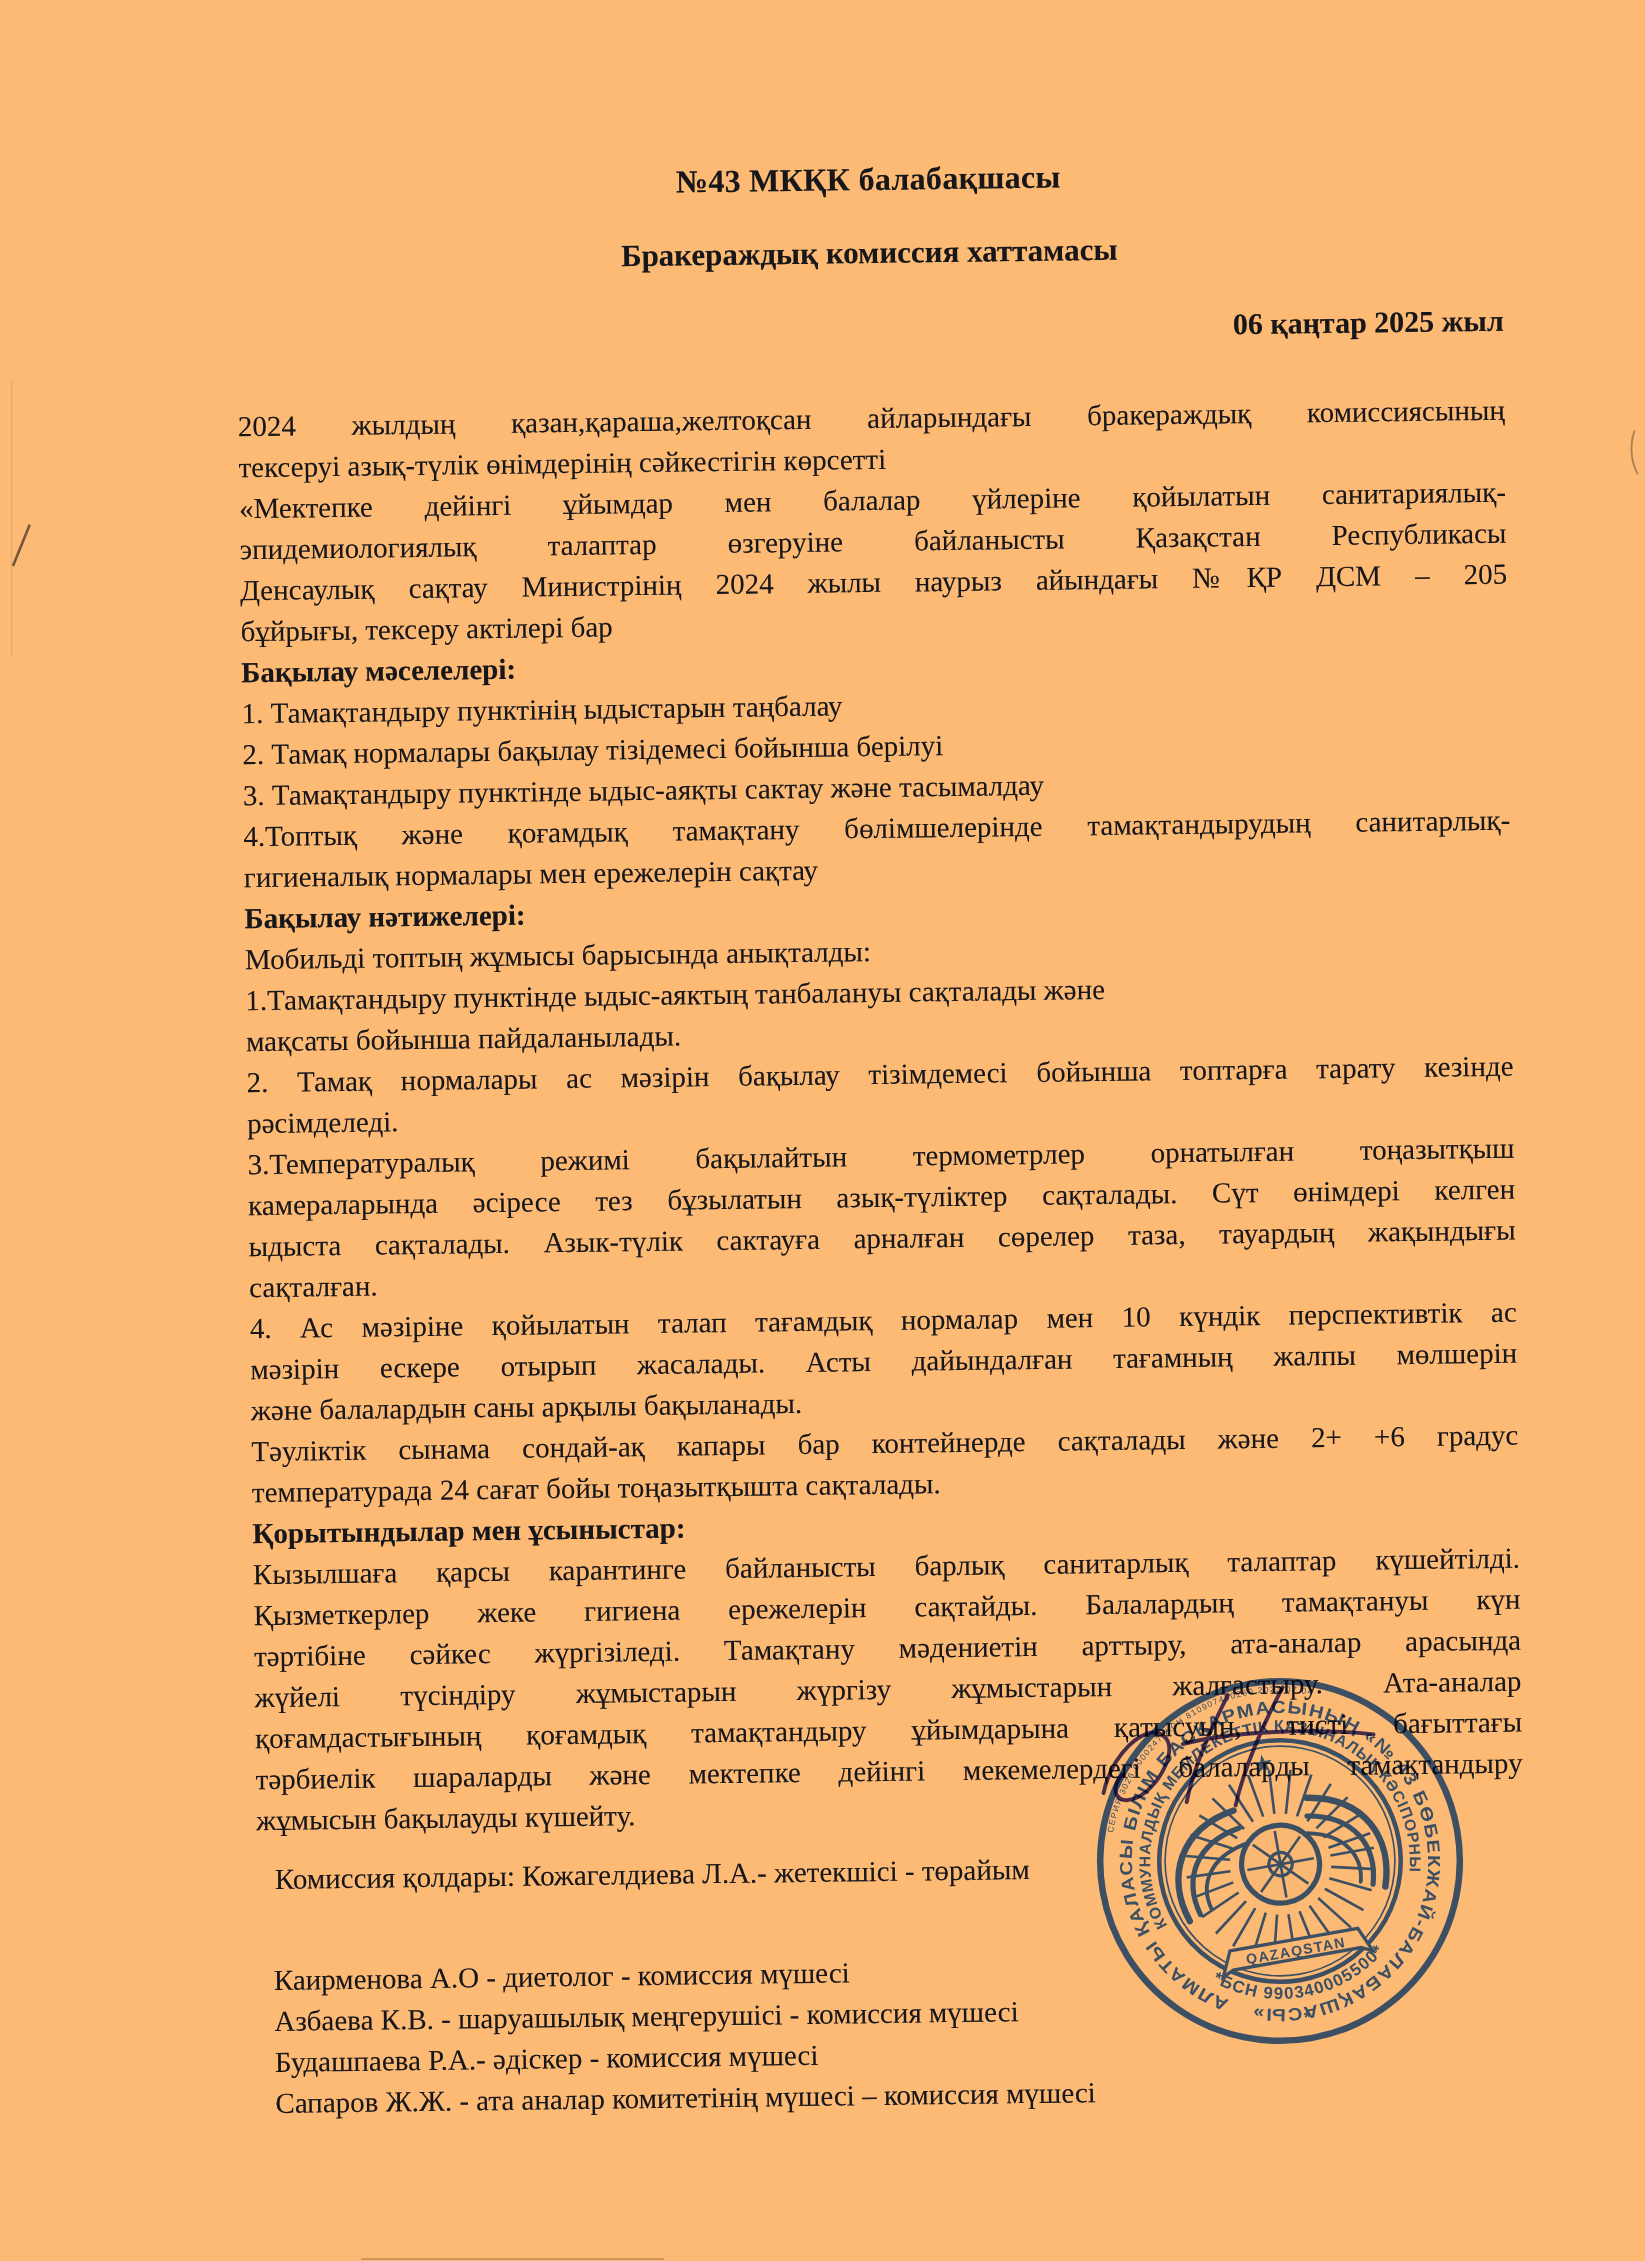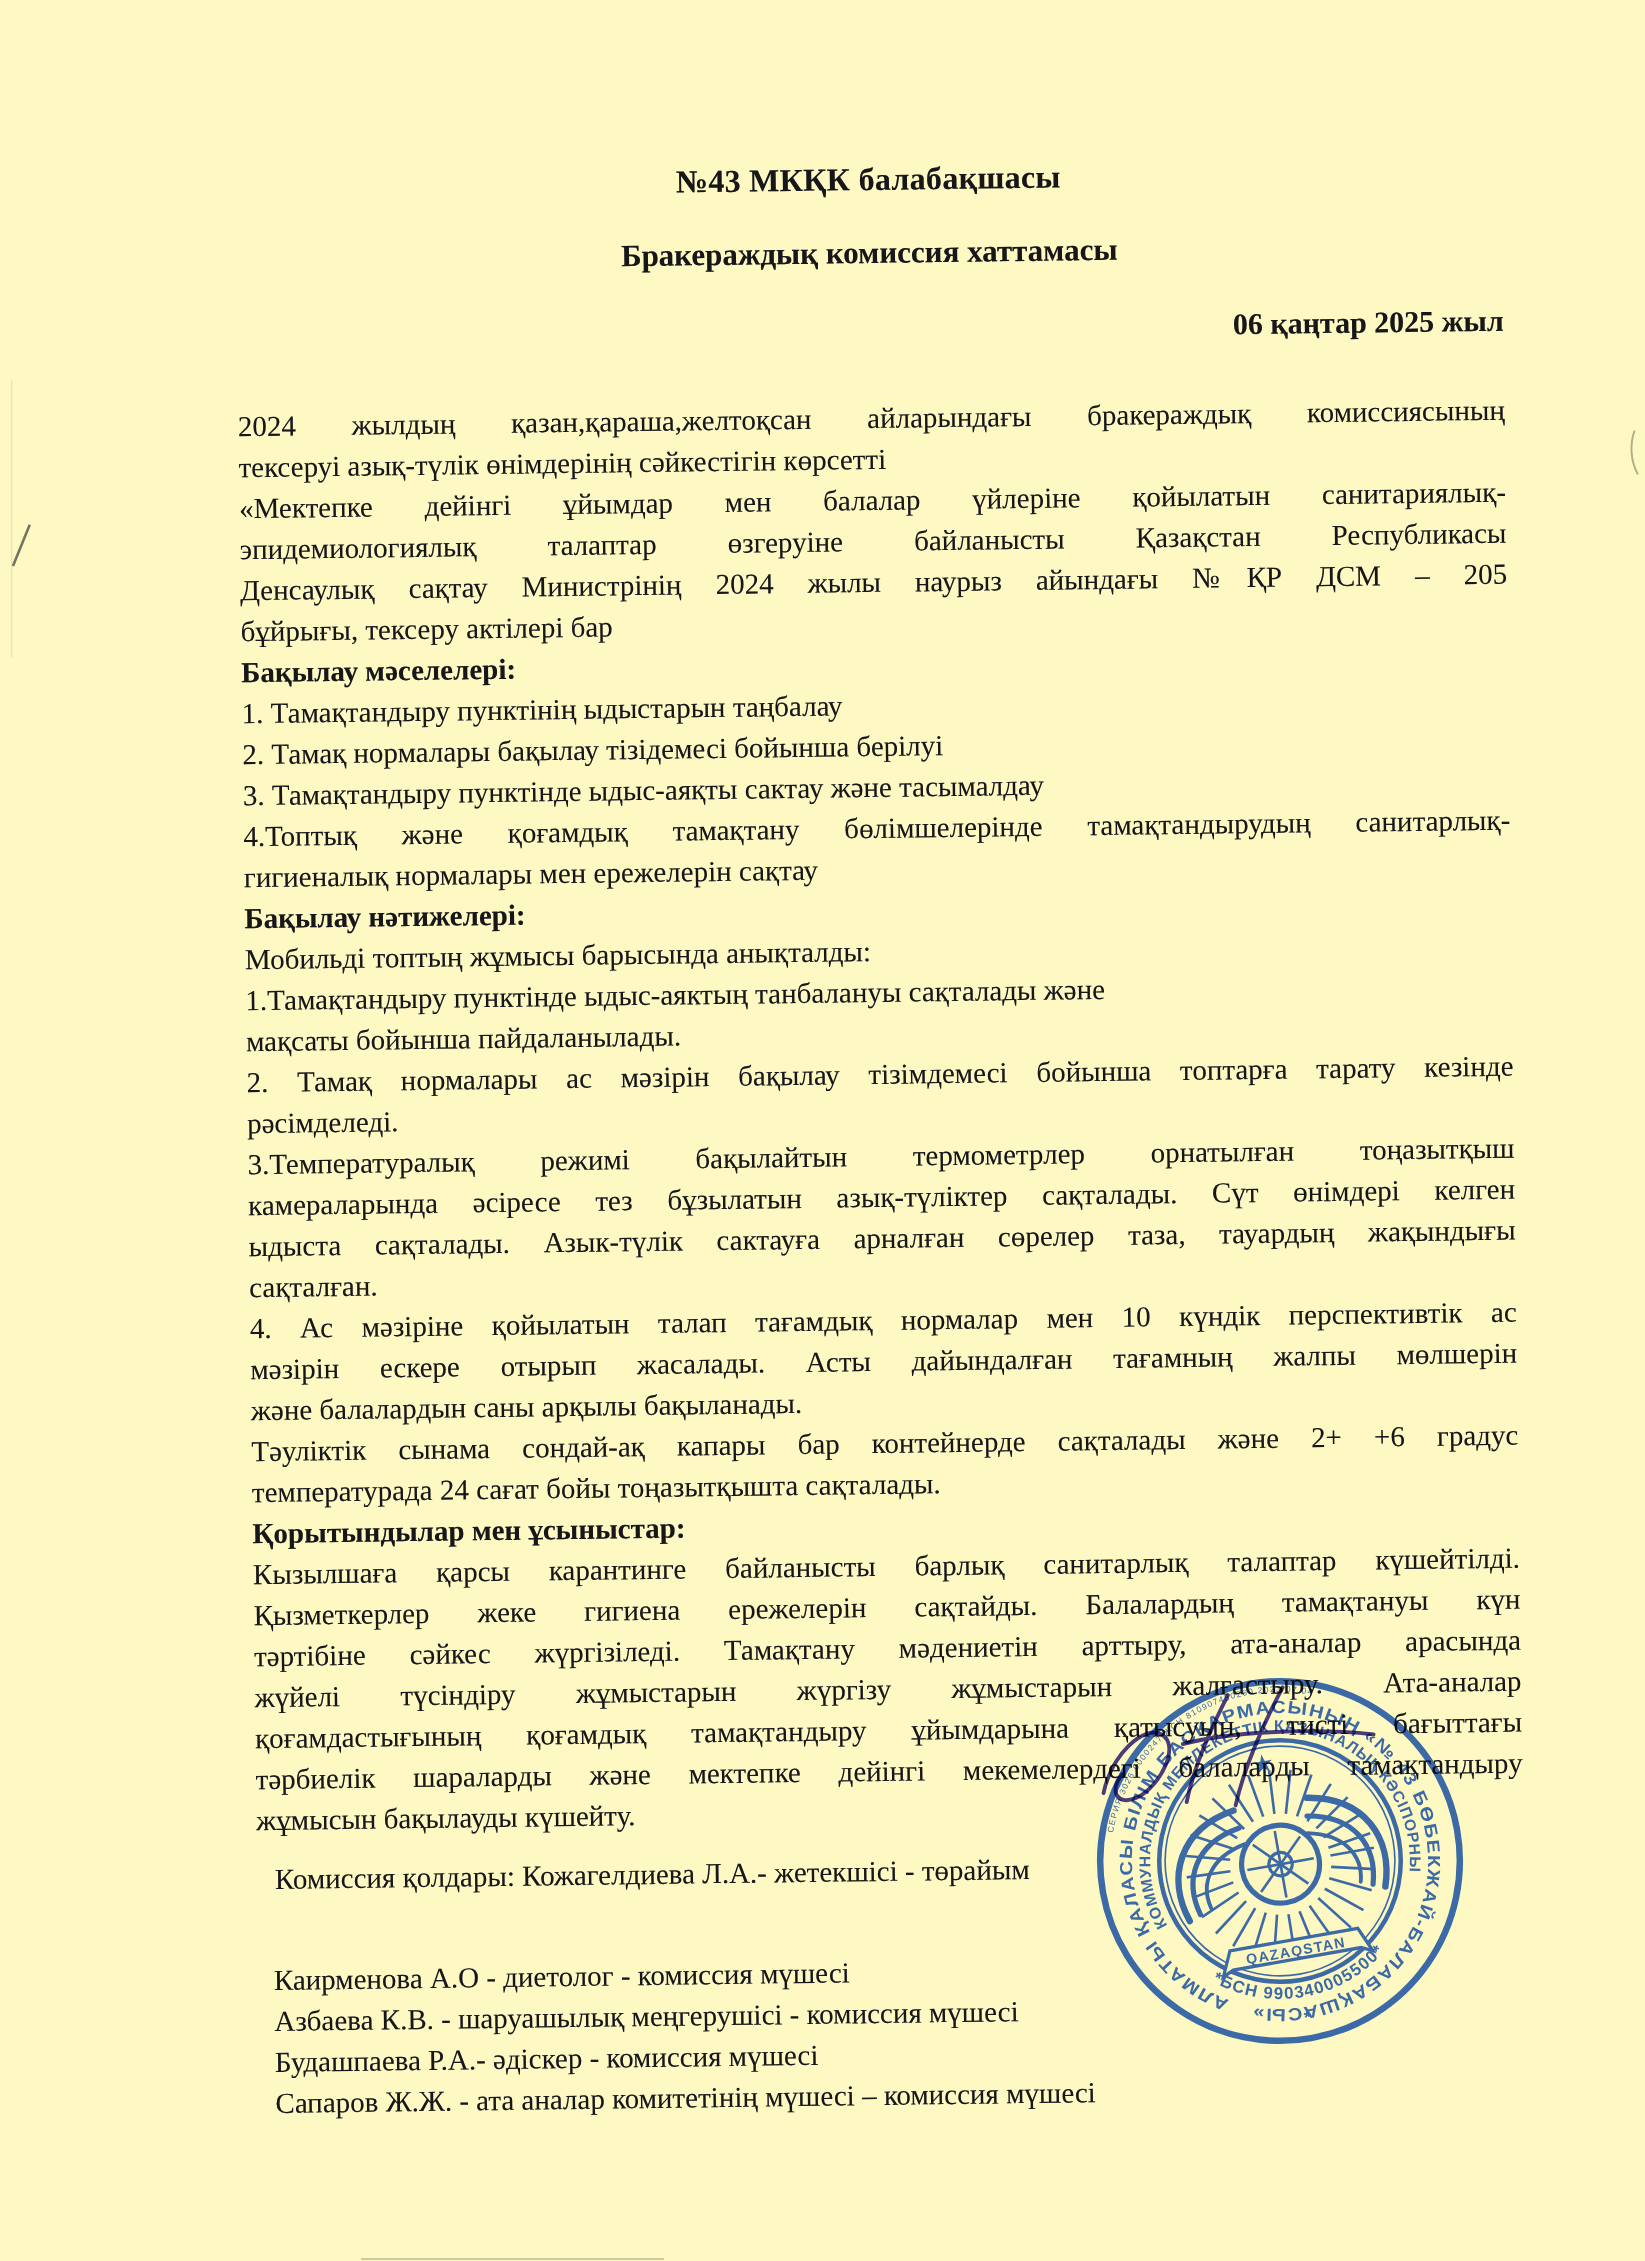--- a/index.html
+++ b/index.html
@@ -1,21 +1,21 @@
 <!DOCTYPE html>
 <html style="font-size:10.3px"><head>
 <meta charset="utf-8">
 <style>
   html,body{margin:0;padding:0;}
   body{
     width:1645px;height:2261px;position:relative;overflow:hidden;
     background:#fdfdfb;
     font-family:"Liberation Serif", serif;
   }
-  .page{position:absolute;inset:0;background:#fef9c3;}
+  .page{position:absolute;inset:0;background:#fdba74;}
   
   .content{
     position:absolute;left:238px;top:0;width:1267px;height:2261px;
     transform:rotate(-0.75deg);transform-origin:632px 425px;
     color:#17171a;z-index:2;
     text-shadow:0 0 0.6px rgba(30,30,55,.35);
   }
   .title{position:absolute;top:161px;left:0;width:100%;text-align:center;
     font-size:32px;font-weight:700;letter-spacing:0.3px;}
   .subtitle{position:absolute;top:235px;left:0;width:100%;text-align:center;

